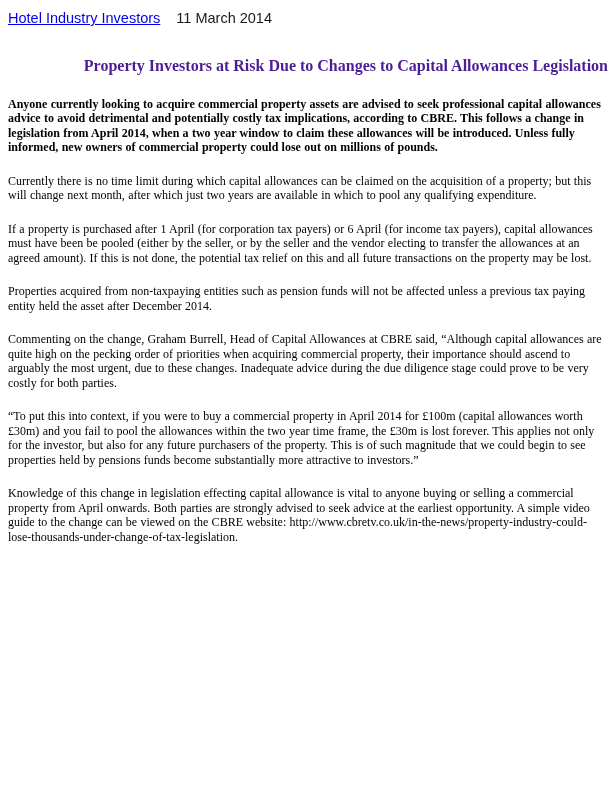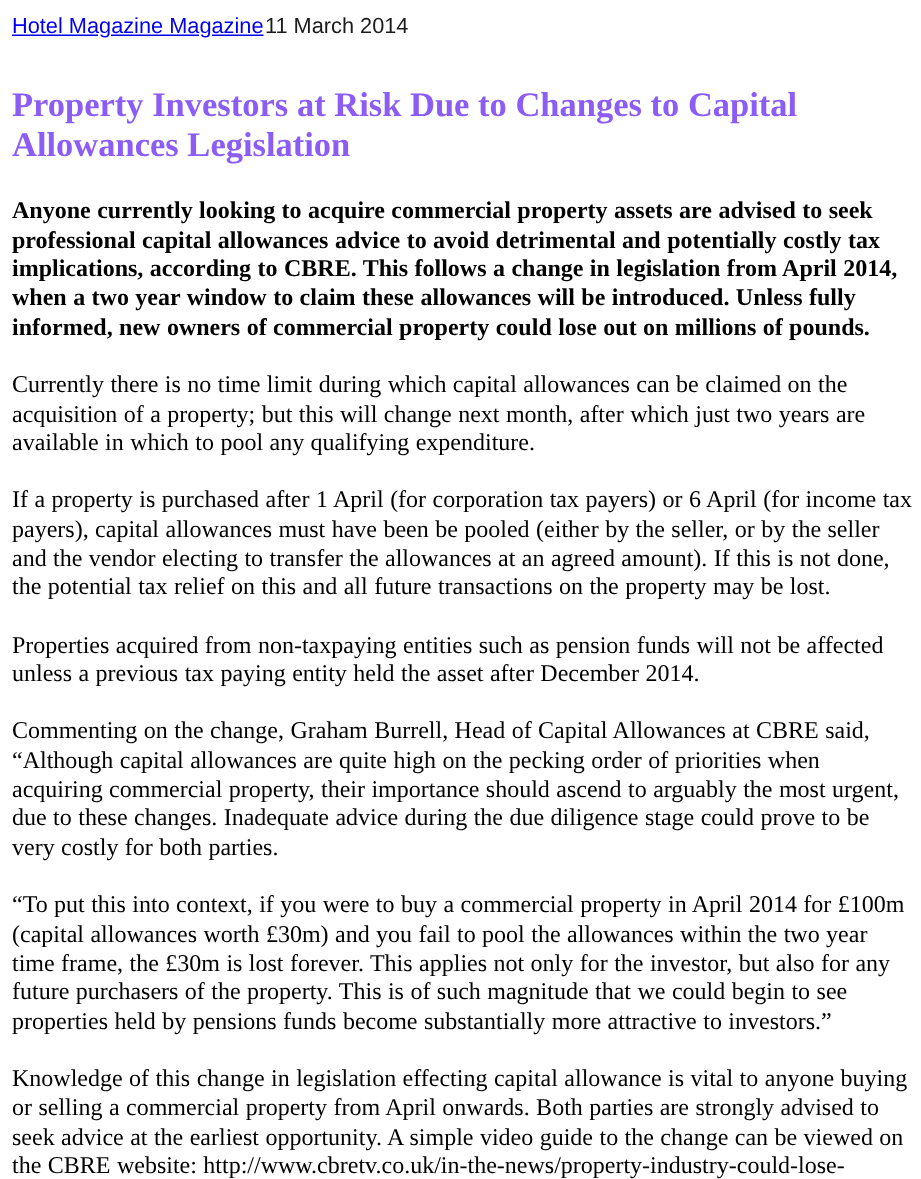--- a/index.html
+++ b/index.html
@@ -24,34 +24,35 @@
     font-size: 14.5px;
     color: #1a1a1a;
     white-space: nowrap;
   }
   .src-link {
     color: #0000ee;
     text-decoration: underline;
     cursor: pointer;
   }
   .doc-date {
-    margin-left: 1px;
+    margin-left: 16px;
     color: #1a1a1a;
   }
   h1.article-title {
     font-family: "Liberation Serif", serif;
-    font-size: 23px;
+    font-size: 16px;
     font-weight: bold;
-    color: #8b5cf6;
+    color: #4c1d95;
     line-height: 1.16;
     margin: 31px 0 0 0;
+    text-align: right;
   }
   p.body-par {
     font-family: "Liberation Serif", serif;
-    font-size: 16px;
+    font-size: 12px;
     line-height: 1.21;
     color: #000000;
     margin: 19px 0 0 0;
     word-spacing: 0.3px;
   }
   p.lead-par {
     font-weight: bold;
     margin-top: 21px;
   }
   .squiggle {
@@ -61,21 +62,21 @@
     text-underline-offset: 2px;
     text-decoration-skip-ink: none;
   }
 </style>
 </head>
 <body>
 
 <div class="doc">
 
   <div class="doc-header">
-    <a class="src-link">Hotel Magazine Magazine</a><span class="doc-date">11 March 2014</span>
+    <a class="src-link">Hotel Industry Investors</a><span class="doc-date">11 March 2014</span>
   </div>
 
   <h1 class="article-title">Property Investors at Risk Due to Changes to Capital Allowances Legislation</h1>
 
   <p class="body-par lead-par">Anyone currently looking to acquire commercial property assets are advised to seek professional capital allowances advice to avoid detrimental and potentially costly tax implications, according to CBRE. This follows a change in legislation from April 2014, when a two year window to claim these allowances will be introduced. Unless fully informed, new owners of commercial property could lose out on millions of pounds.</p>
 
   <p class="body-par">Currently there is no time limit during which capital allowances can be claimed on the acquisition of a property; but this will change next month, after which just two years are available in which to pool any qualifying expenditure.</p>
 
   <p class="body-par">If a property is purchased after 1 April (for corporation tax payers) or 6 April (for income tax payers), capital allowances must have been be pooled (either by the seller, or by the seller and the vendor electing to transfer the allowances at an agreed amount). If this is not done, the potential tax relief on this and all future transactions on the property may be lost.</p>
 

